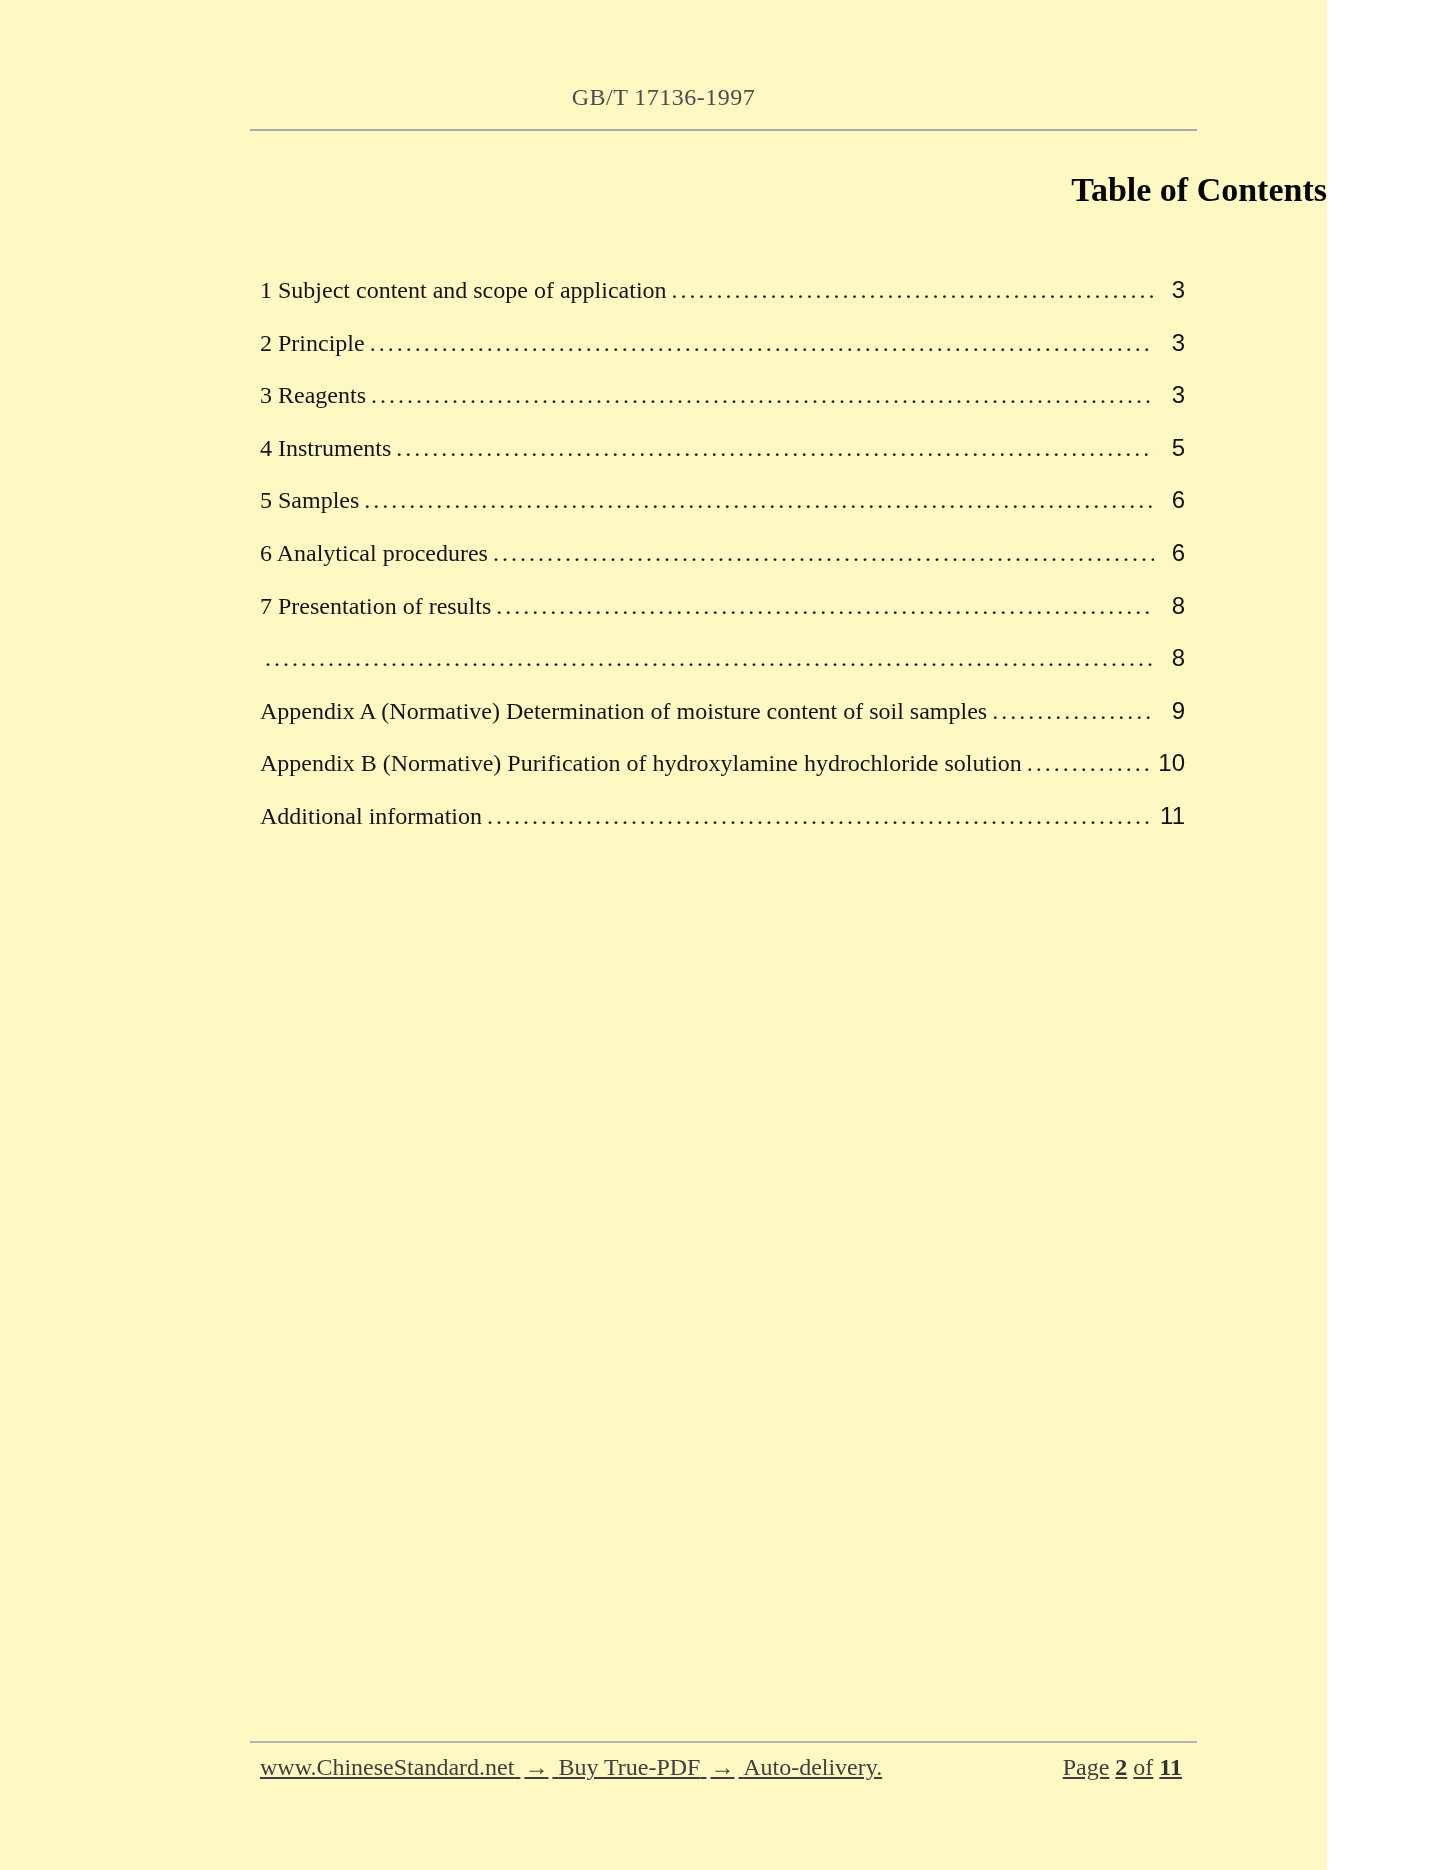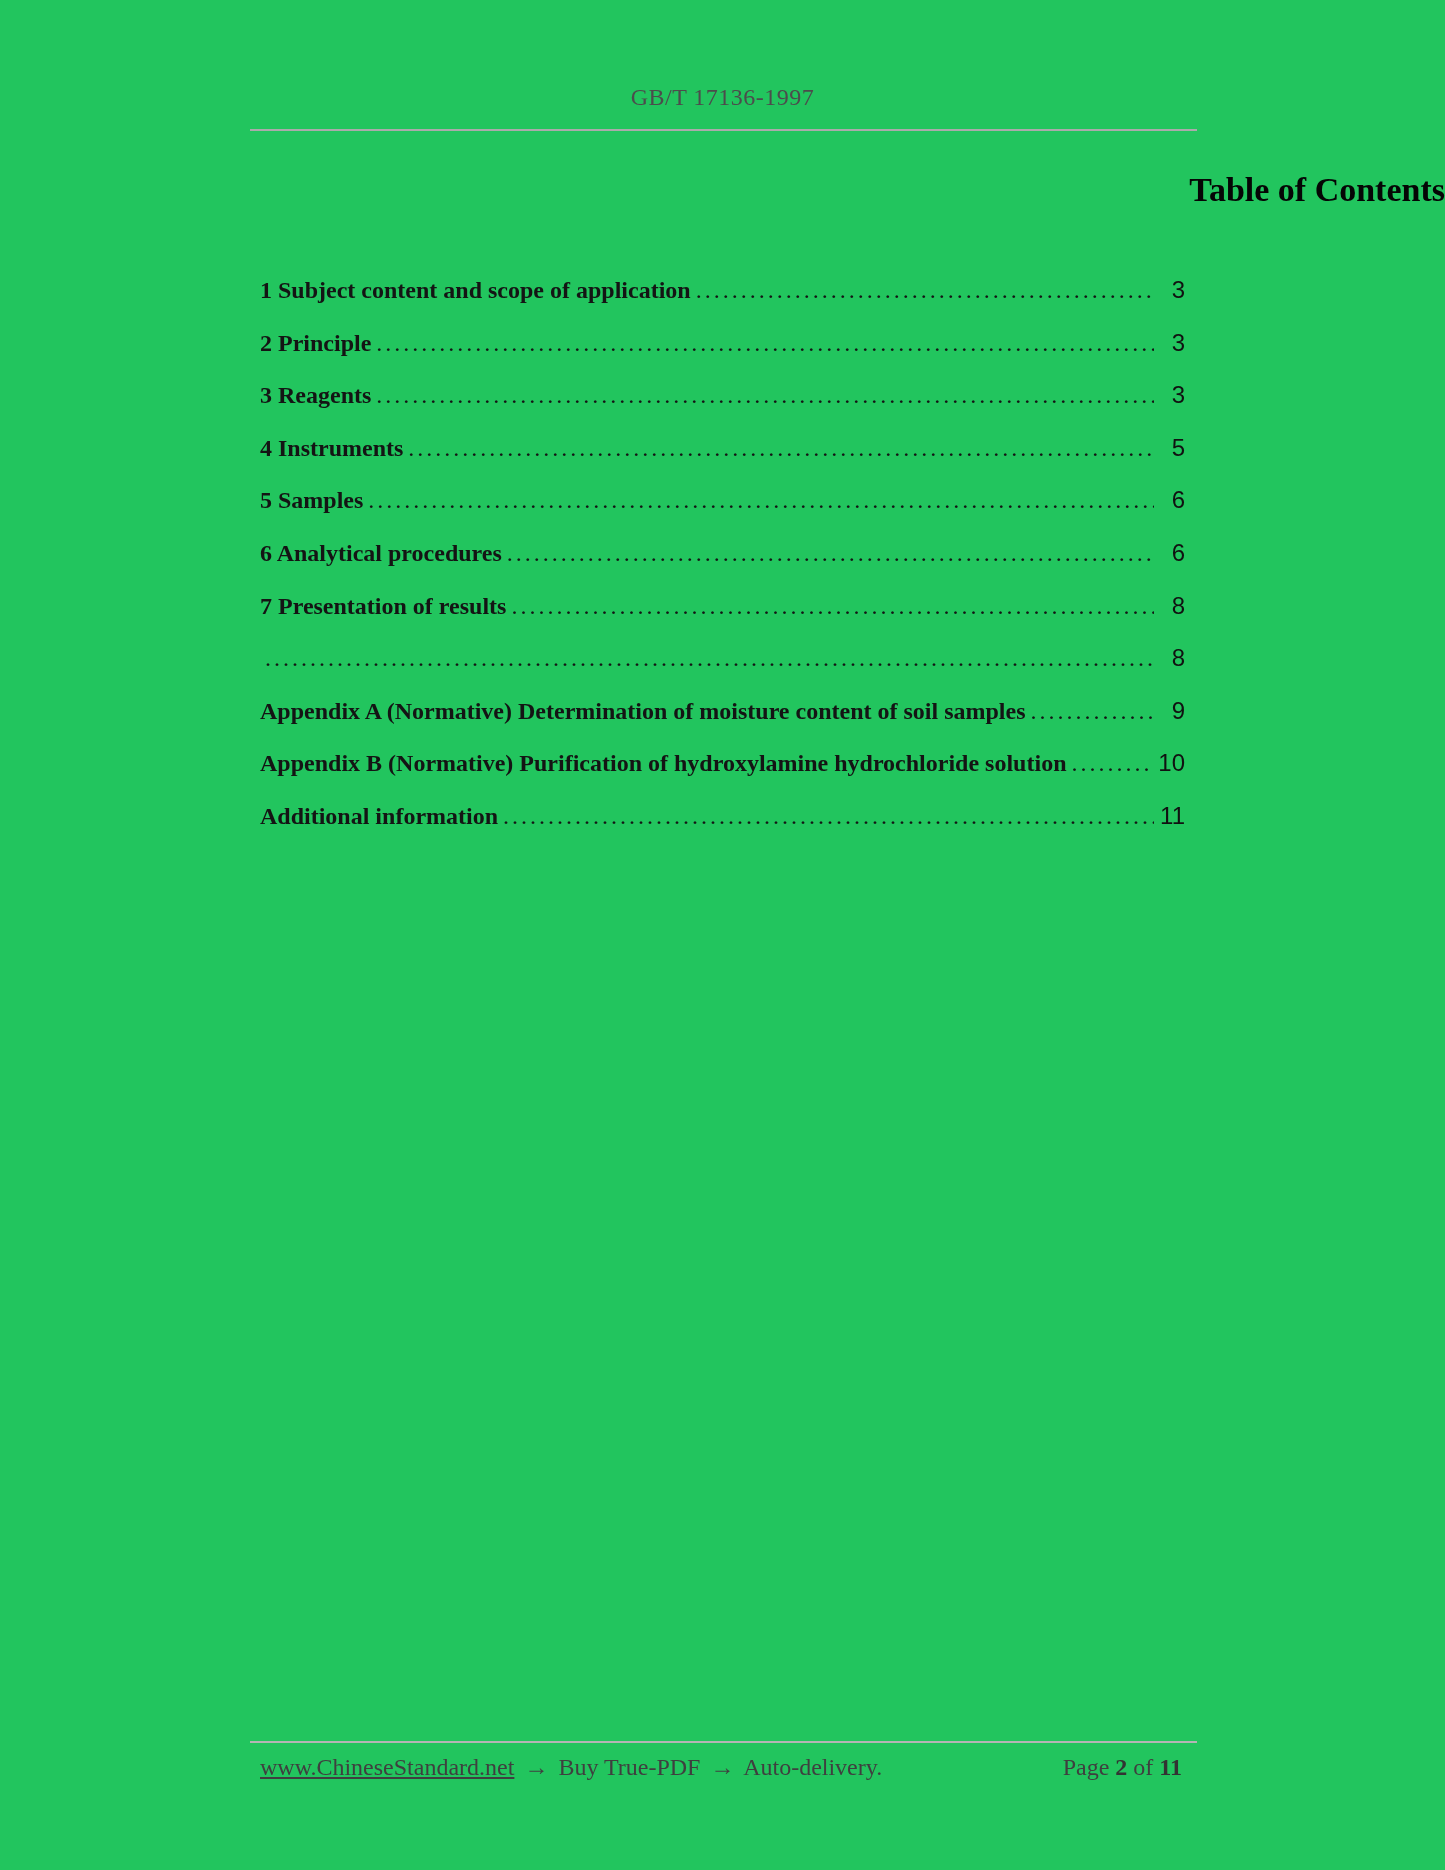--- a/index.html
+++ b/index.html
@@ -2,23 +2,23 @@
 <html><head>
 <meta charset="utf-8">
 <style>
   html, body {
     margin: 0;
     padding: 0;
     background: #ffffff;
   }
   .page {
     position: relative;
-    width: 1445px;
+    width: 1327px;
     height: 1870px;
-    background: #22c55e;
+    background: #fef9c3;
     font-family: "Liberation Serif", serif;
     overflow: hidden;
   }
 
   
   .header-text {
     position: absolute;
     top: 84px;
     left: 0;
     width: 100%;
@@ -60,21 +60,20 @@
   .toc-row {
     display: flex;
     align-items: baseline;
     line-height: 51.6px;
     font-size: 24px;
     color: #141414;
     white-space: nowrap;
   }
   .toc-label {
     flex: 0 0 auto;
-    font-weight: bold;
   }
   .toc-leader {
     flex: 1 1 auto;
     min-width: 0;
     overflow: hidden;
     margin-left: 5px;
     letter-spacing: 3px;
     color: #141414;
   }
   .toc-page {
@@ -100,20 +99,21 @@
     position: absolute;
     top: 1752px;
     left: 260px;
     width: 925px;
     display: flex;
     align-items: baseline;
     font-size: 24px;
     line-height: 30px;
     color: #3f3f3f;
     white-space: nowrap;
+    text-decoration: underline;
   }
   .footer-left {
     flex: 1 1 auto;
   }
   .footer-link {
     color: #3f3f3f;
     text-decoration: underline;
     cursor: pointer;
   }
   .footer-arrow {

